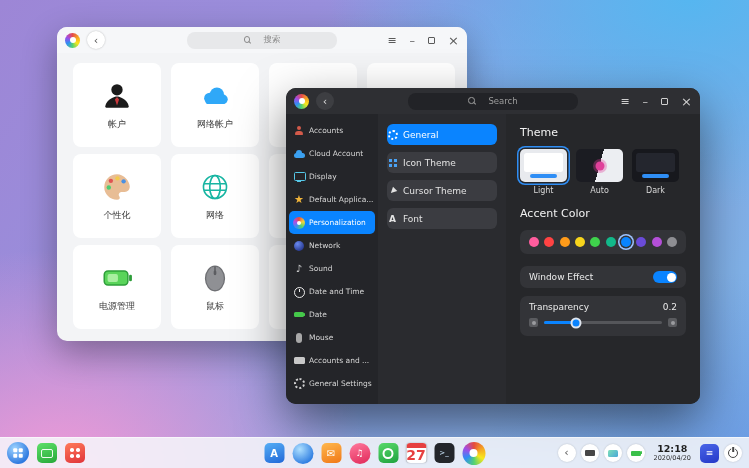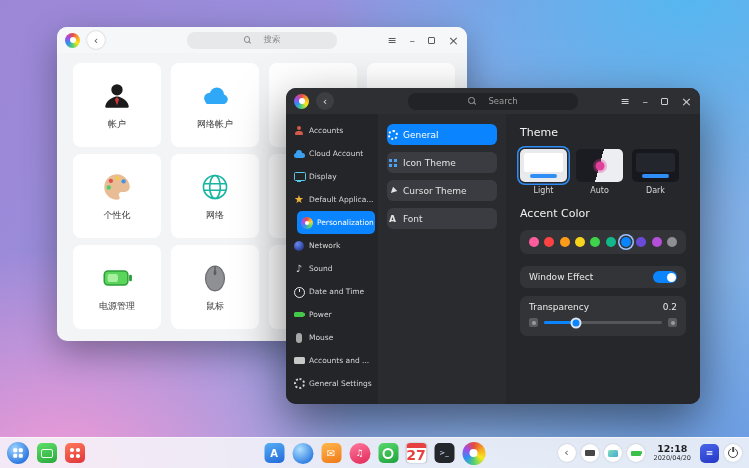--- a/index.html
+++ b/index.html
@@ -62,21 +62,21 @@
   .card { width:88px; height:84px; background:#fff; border-radius:8px; display:flex;
     flex-direction:column; align-items:center; justify-content:center; gap:5px; }
   .bigicon { width:34px; height:34px; display:flex; align-items:center; justify-content:center; }
   .biglabel { font-size:9px; color:#3a3a3a; }
 
   
   .dark-body { display:flex; height:290px; }
   .sidebar { width:92px; background:#242529; padding:5px 3px; overflow:hidden; }
   .sideitem { display:flex; align-items:center; gap:4px; height:23px; padding:0 4px;
     border-radius:5px; font-size:7.5px; color:#d6d6d6; white-space:nowrap; overflow:hidden; }
-  .sideitem.sel { background:#0a84ff; color:#fff;margin-left:8px; }
+  .sideitem.sel { background:#0a84ff; color:#fff; }
 
   .subnav { width:128px; background:#2a2b2f; padding:10px 9px; }
   .subbtn { height:21px; margin-bottom:7px; background:#3b3c41; border-radius:6px;
     display:flex; align-items:center; gap:5px; font-size:9px; color:#e3e3e3; }
   .subbtn.sel { background:#0a84ff; color:#fff; }
 
   .content { flex:1; padding:12px 14px; background:#26272a; }
   .heading { font-size:11px; color:#f2f2f2; margin-bottom:10px; }
 
   .themes { display:flex; gap:9px; margin-bottom:12px; }
@@ -385,21 +385,21 @@
           <div class="sideitem">
             <span class="si si-sound"></span>
             <span>Sound</span>
           </div>
           <div class="sideitem">
             <span class="si si-clock"></span>
             <span>Date and Time</span>
           </div>
           <div class="sideitem">
             <span class="si si-battery"></span>
-            <span>Power</span>
+            <span>Date</span>
           </div>
           <div class="sideitem">
             <span class="si si-mouse"></span>
             <span>Mouse</span>
           </div>
           <div class="sideitem">
             <span class="si si-keyboard"></span>
             <span>Accounts and ...</span>
           </div>
           <div class="sideitem">

